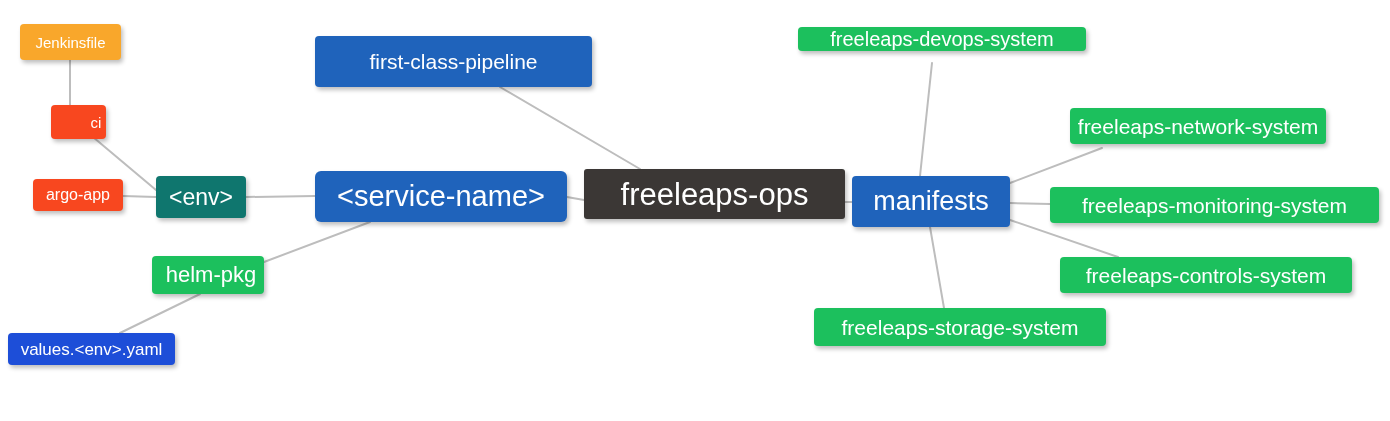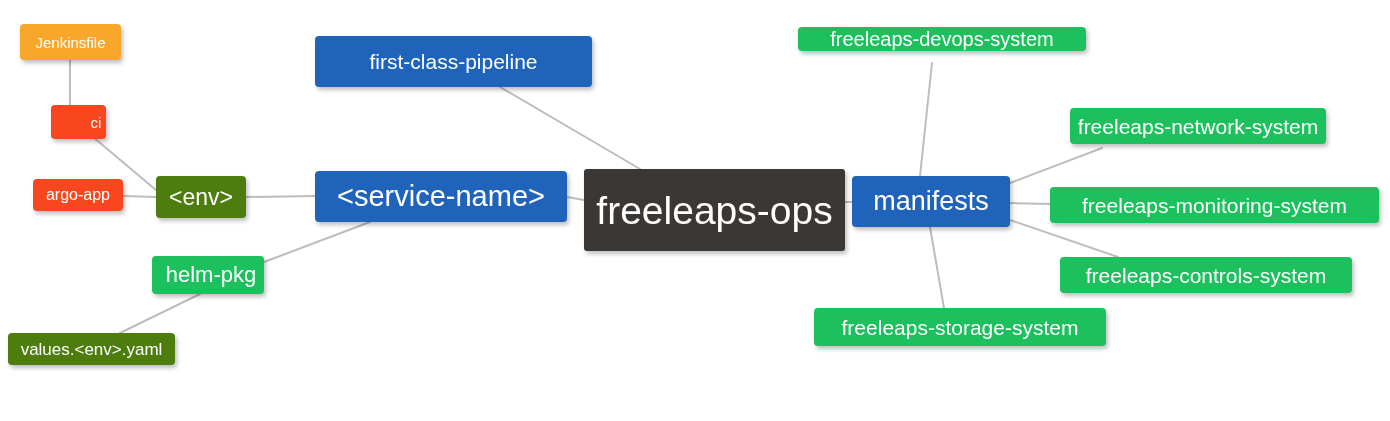--- a/index.html
+++ b/index.html
@@ -70,36 +70,36 @@
   <div id="node-layer">
       <div class="node n-orange" style="left: 20px; top: 24px; width: 101px; height: 36px; font-size: 15px; background: rgb(249, 167, 43);">
         <span>Jenkinsfile</span>
       </div>
       <div class="node n-red" style="left: 51px; top: 105px; width: 36px; height: 34px; font-size: 15px; background: rgb(248, 71, 31); padding-left: 45px;">
         <span>ci</span>
       </div>
       <div class="node n-red" style="left: 33px; top: 179px; width: 90px; height: 32px; font-size: 16px; background: rgb(248, 71, 31);">
         <span>argo-app</span>
       </div>
-      <div class="node n-green" style="left: 156px; top: 176px; width: 90px; height: 42px; font-size: 23px; background: #4d7c0f;">
+      <div class="node n-green" style="left: 156px; top: 176px; width: 90px; height: 42px; font-size: 23px; background: #0f766e;">
         <span>&lt;env&gt;</span>
       </div>
       <div class="node n-green" style="left: 152px; top: 256px; width: 112px; height: 38px; font-size: 22px; background: rgb(28, 192, 93); padding-left: 16px;">
         <span>helm-pkg</span>
       </div>
-      <div class="node n-red" style="left: 8px; top: 333px; width: 167px; height: 32px; font-size: 17px; background: #4d7c0f;">
+      <div class="node n-red" style="left: 8px; top: 333px; width: 167px; height: 32px; font-size: 17px; background: #1d4ed8;">
         <span>values.&lt;env&gt;.yaml</span>
       </div>
       <div class="node n-blue" style="left: 315px; top: 36px; width: 277px; height: 51px; font-size: 21px; background: rgb(31, 99, 187);">
         <span>first-class-pipeline</span>
       </div>
-      <div class="node n-blue" style="left: 315px; top: 171px; width: 252px; height: 51px; font-size: 29px; background: rgb(31, 99, 187);">
+      <div class="node n-blue" style="left: 315px; top: 171px; width: 252px; height: 51px; font-size: 29px; background: rgb(31, 99, 187); border-radius: 6px;">
         <span>&lt;service-name&gt;</span>
       </div>
-      <div class="node n-root" style="left: 584px; top: 169px; width: 261px; height: 82px; font-size: 39px; background: rgb(59, 55, 53);">
+      <div class="node n-root" style="left: 584px; top: 169px; width: 261px; height: 50px; font-size: 31px; background: rgb(59, 55, 53);">
         <span>freeleaps-ops</span>
       </div>
       <div class="node n-blue" style="left: 852px; top: 176px; width: 158px; height: 51px; font-size: 27px; background: rgb(31, 99, 187); align-items: center;">
         <span>manifests</span>
       </div>
       <div class="node n-green" style="left: 798px; top: 27px; width: 288px; height: 24px; font-size: 20px; background: rgb(28, 192, 93);">
         <span>freeleaps-devops-system</span>
       </div>
       <div class="node n-green" style="left: 1056px; top: 108px; width: 256px; height: 36px; font-size: 21px; background: rgb(28, 192, 93); margin-left: 14px;">
         <span>freeleaps-network-system</span>

